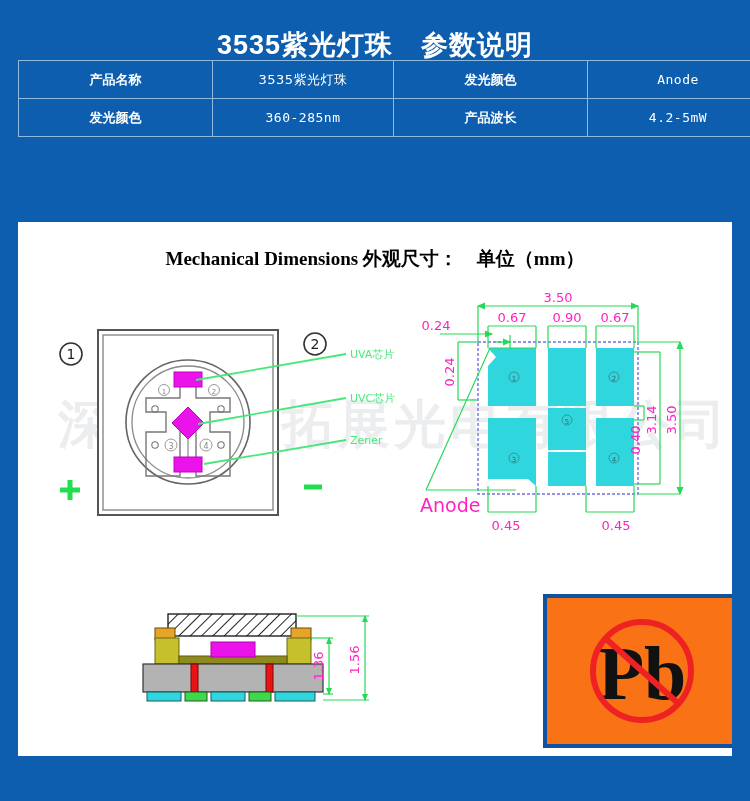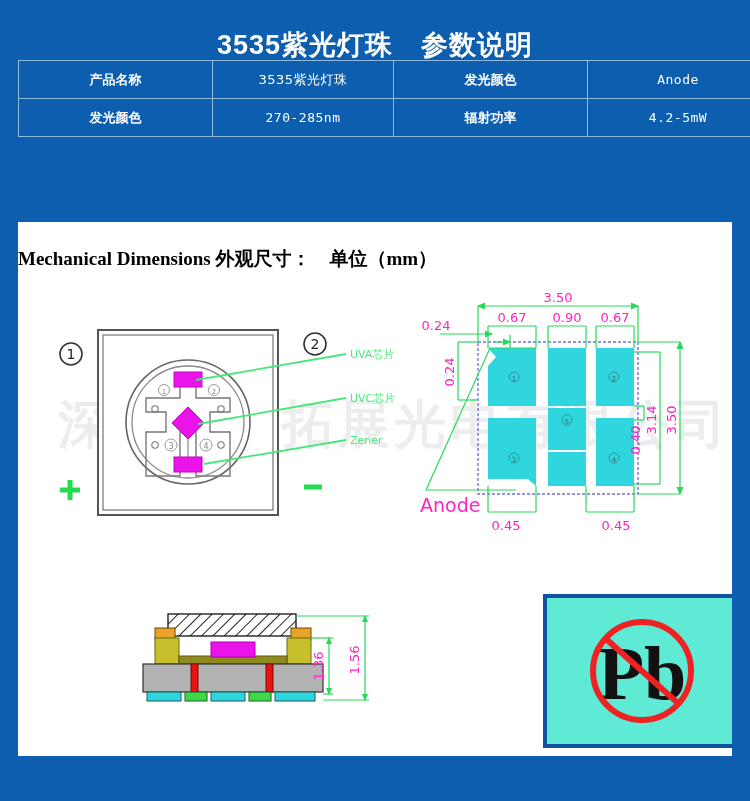--- a/index.html
+++ b/index.html
@@ -43,21 +43,21 @@
   .spec-table td.val.mono{font-family:"DejaVu Sans Mono","Liberation Mono",monospace;}
   .spec-table td.empty{border-color:#8fb9dd;}
 
   
   .panel{
     position:absolute;left:18px;top:222px;width:714px;height:534px;
     background:#ffffff;overflow:hidden;
   }
 
   .mech-title{
-    position:absolute;left:0;top:24px;width:714px;
+    position:absolute;left:0;top:24px;width:714px;text-align:center;
     font-family:"Liberation Serif","DejaVu Serif",serif;
     font-weight:bold;font-size:19px;color:#000;white-space:pre;
   }
 
   
   .watermark{
     position:absolute;left:40px;top:168px;width:690px;
     font-size:52px;color:rgba(140,150,160,.17);
     font-family:"DejaVu Sans","Liberation Sans",sans-serif;
     letter-spacing:4px;white-space:nowrap;font-weight:bold;
@@ -67,21 +67,21 @@
   
   .fig{position:absolute;}
   .fig svg{display:block;}
 
   .fig-top{left:10px;top:90px;}
   .fig-dim{left:400px;top:58px;}
   .fig-side{left:115px;top:380px;}
 
   .pbbox{
     position:absolute;left:525px;top:372px;width:190px;height:146px;
-    border:4px solid #10529f;background:#5eead4;
+    border:4px solid #10529f;background:#f97316;
     display:flex;align-items:center;justify-content:center;
   }
 </style>
 </head>
 <body>
 
 <div class="page">
 
   <div class="title-bar">
     <div class="title-text">3535紫光灯珠　参数说明</div>
@@ -90,22 +90,22 @@
   <table class="spec-table">
     <tbody>
         <tr>
       <td class="lbl">产品名称</td>
       <td class="val">3535紫光灯珠</td>
       <td class="lbl">发光颜色</td>
       <td class="val mono">Anode</td>
     </tr>
     <tr>
       <td class="lbl">发光颜色</td>
-      <td class="val mono">270-285nm</td>
-      <td class="lbl">辐射功率</td>
+      <td class="val mono">360-285nm</td>
+      <td class="lbl">产品波长</td>
       <td class="val mono">4.2-5mW</td>
     </tr>
   </tbody>
     </table>
 
   <div class="panel">
 
     <div class="mech-title">Mechanical Dimensions 外观尺寸：　单位（mm）</div>
 
     <div class="watermark">深圳市宏拓展光电有限公司</div>

